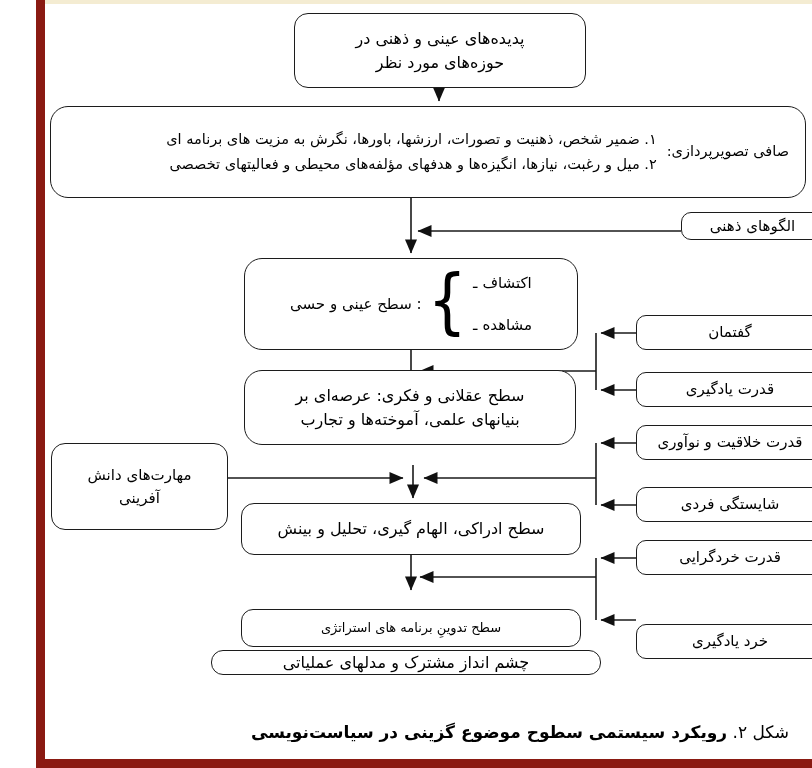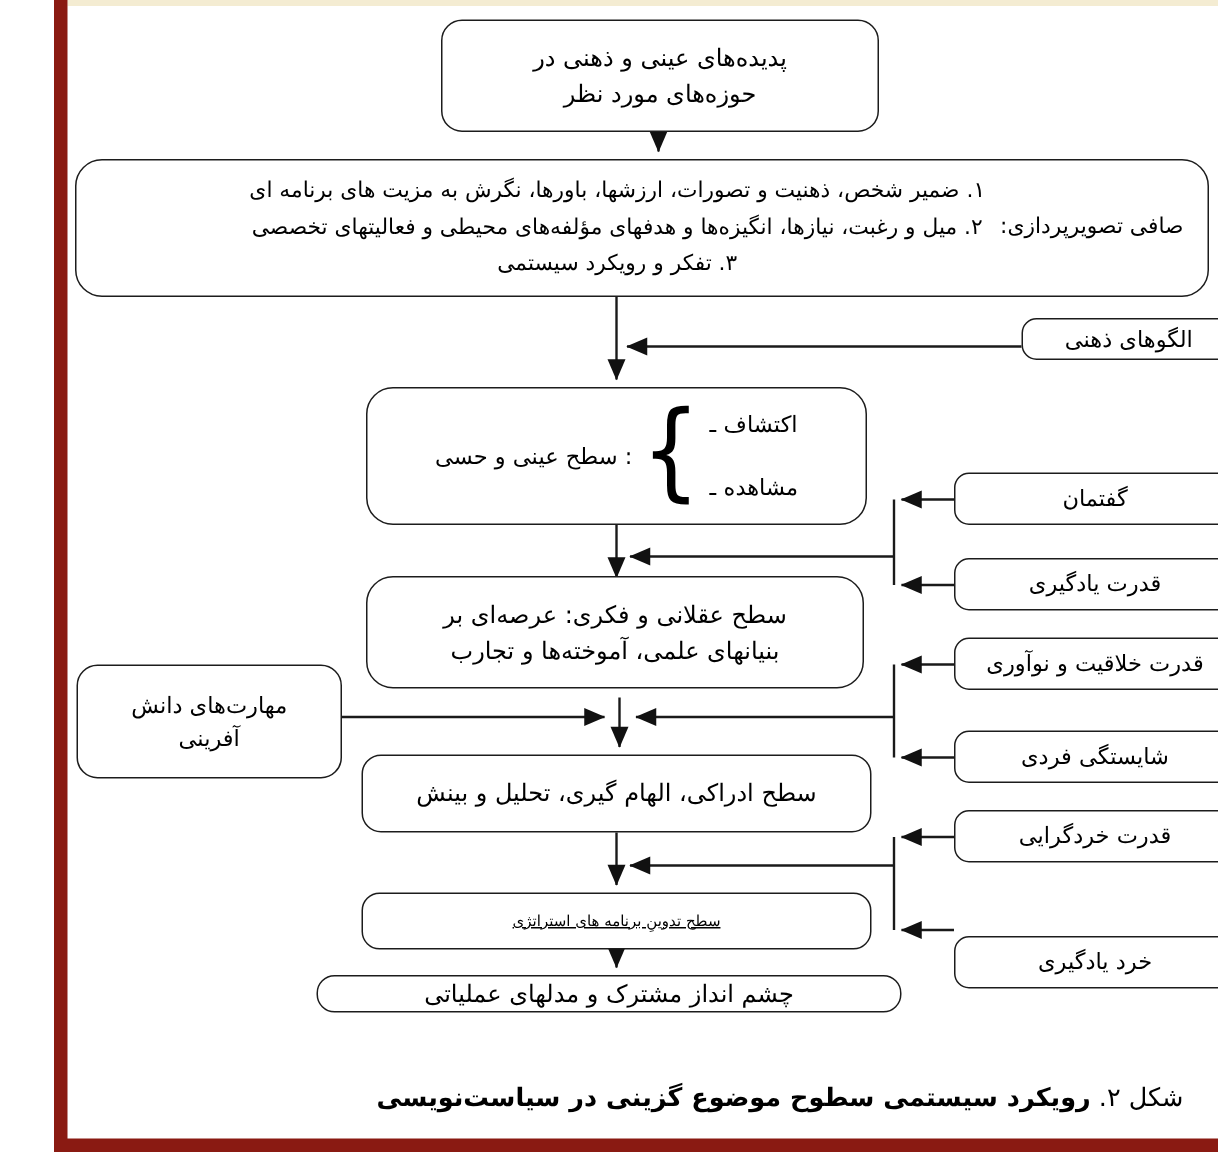--- a/index.html
+++ b/index.html
@@ -22,31 +22,31 @@
     display:flex; align-items:center; justify-content:center;
     text-align:center; color:#000; font-size:15px; line-height:1.5;
     box-sizing:border-box; direction:rtl;
   }
   .box .ml { white-space:pre-line; }
 
   .b-phenomena  { left:258px; top:13px;  width:292px; height:75px; font-size:16px; }
   .b-filter     { left:14px;  top:106px; width:756px; height:92px; border-radius:18px;
                   justify-content:flex-start; padding:0 16px; gap:10px; font-size:14.5px; }
   .b-filter .filter-label { flex:0 0 auto; }
-  .b-filter .filter-list  { line-height:1.72; }
+  .b-filter .filter-list  { text-align:right; line-height:1.72; }
   .b-mental     { left:645px; top:212px; width:143px; height:28px; border-radius:10px; }
   .b-sensory    { left:208px; top:258px; width:334px; height:92px; border-radius:18px;
                   direction:ltr; gap:6px; }
   .b-sensory .brace { font-size:62px; font-weight:400; transform:scaleY(1.15); line-height:1; padding-bottom:6px; }
   .b-sensory .s-items { display:flex; flex-direction:column; gap:20px; }
   .b-sensory .s-item  { display:flex; direction:ltr; gap:5px; align-items:center; }
-  .b-rational   { left:208px; top:384px; width:332px; height:75px; font-size:16px; border-radius:18px; }
-  .b-knowledge  { left:15px;  top:443px; width:177px; height:76px; }
+  .b-rational   { left:208px; top:370px; width:332px; height:75px; font-size:16px; border-radius:18px; }
+  .b-knowledge  { left:15px;  top:443px; width:177px; height:87px; }
   .b-perceptual { left:205px; top:503px; width:340px; height:52px; font-size:16px;border-radius:13px; }
-  .b-strategy   { left:205px; top:595px; width:340px; height:38px; font-size:10px; border-radius:12px;text-decoration:underline; }
+  .b-strategy   { left:205px; top:609px; width:340px; height:38px; font-size:13px; border-radius:12px; }
   .b-vision     { left:175px; top:650px; width:390px; height:25px; font-size:16px; border-radius:12px; }
 
   .side { left:600px; width:188px; height:35px; border-radius:10px; font-size:15px; }
   .b-discourse   { top:315px; }
   .b-learnpower  { top:372px; }
   .b-creativity  { top:425px; }
   .b-competence  { top:487px; }
   .b-rationalism { top:540px; }
   .b-wisdom      { top:624px; }
 
@@ -99,21 +99,20 @@
   <div class="box b-phenomena">
     <span class="ml">پدیده‌های عینی و ذهنی در
 حوزه‌های مورد نظر</span>
   </div>
 
   <div class="box b-filter">
     <div class="filter-label">صافی تصویرپردازی:</div>
     <div class="filter-list">
       <div>۱. ضمیر شخص، ذهنیت و تصورات، ارزشها، باورها، نگرش به مزیت های برنامه ای</div>
       <div>۲. میل و رغبت، نیازها، انگیزه‌ها و هدفهای مؤلفه‌های محیطی و فعالیتهای تخصصی</div>
-      <div>۳. تفکر و رویکرد سیستمی</div>
     </div>
   </div>
 
   <div class="box b-mental side-like">
     <span>الگوهای ذهنی</span>
   </div>
 
   <div class="box b-sensory">
     <span dir="ltr">سطح عینی و حسی :</span>
     <span class="brace">{</span>

